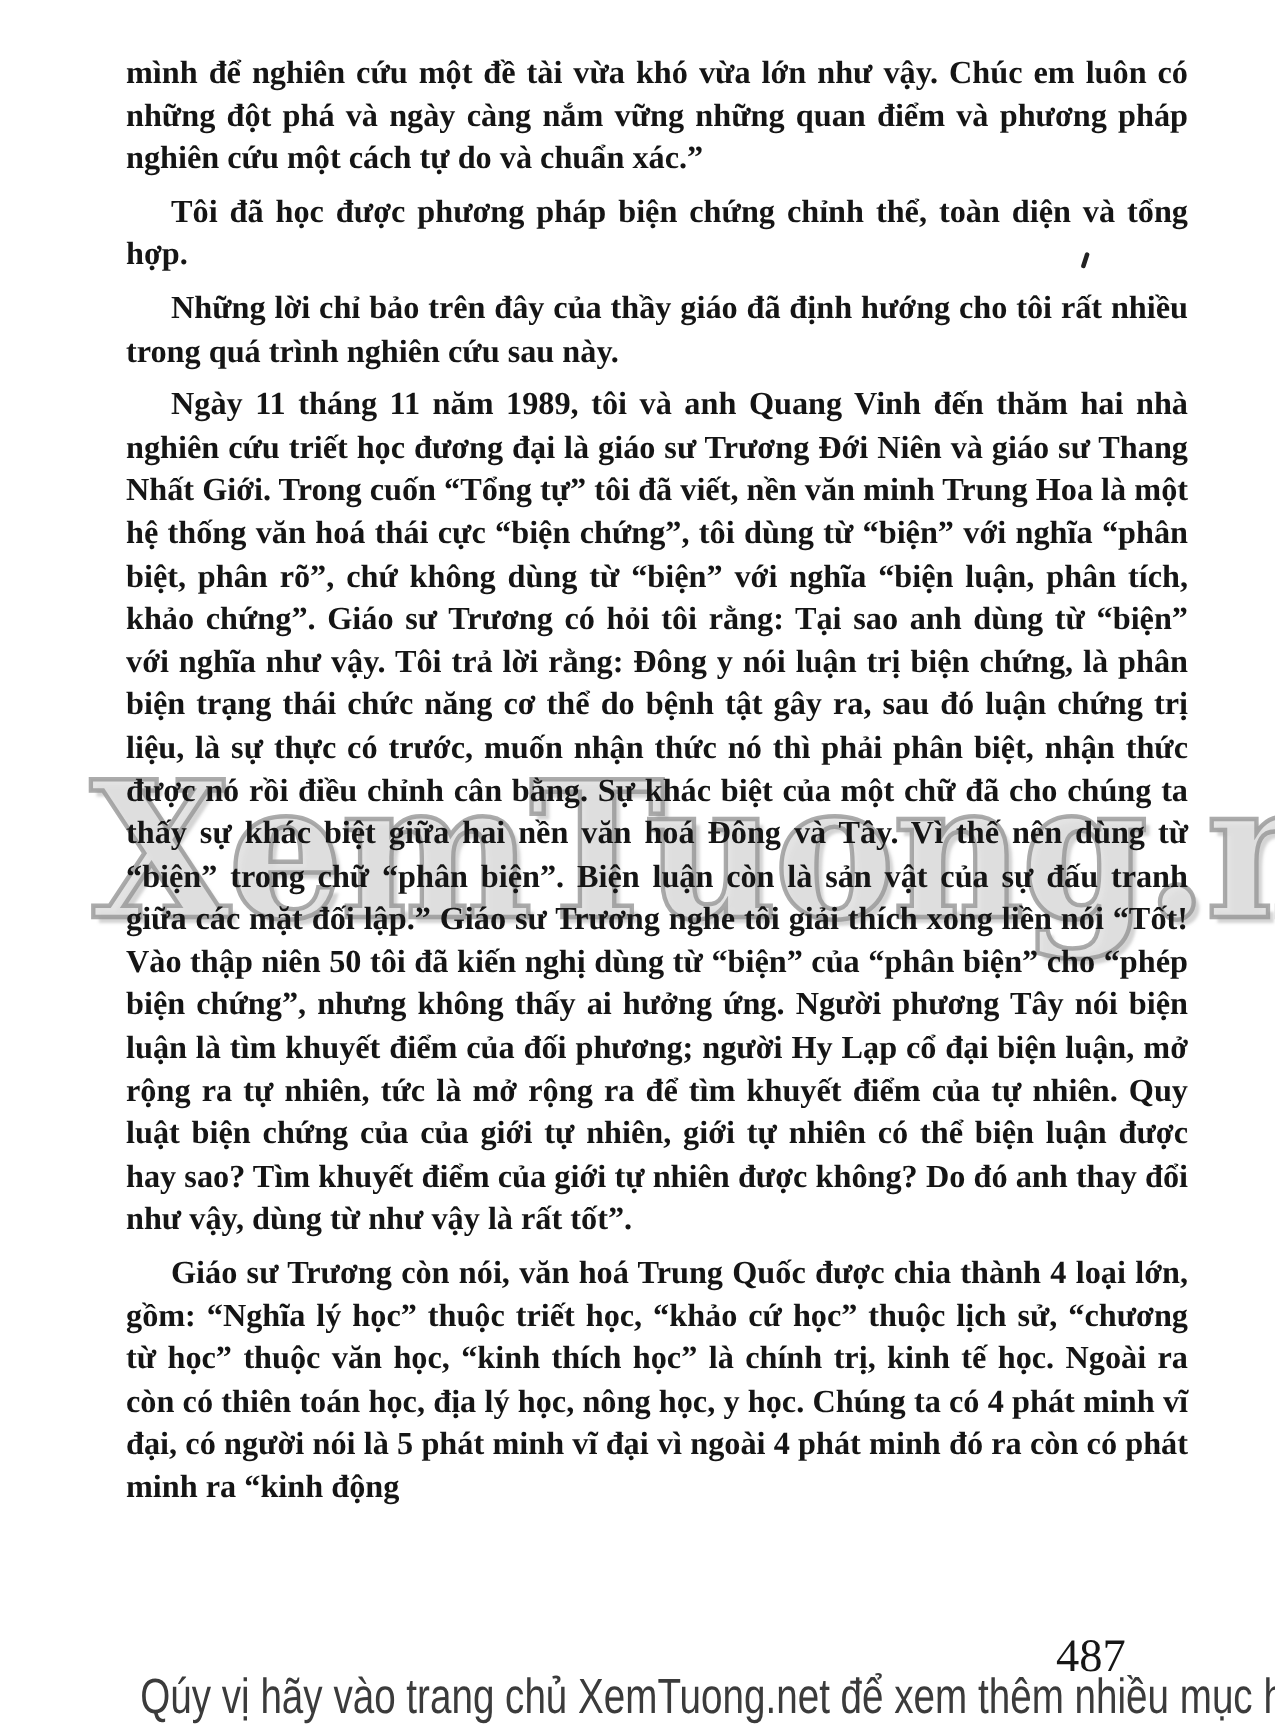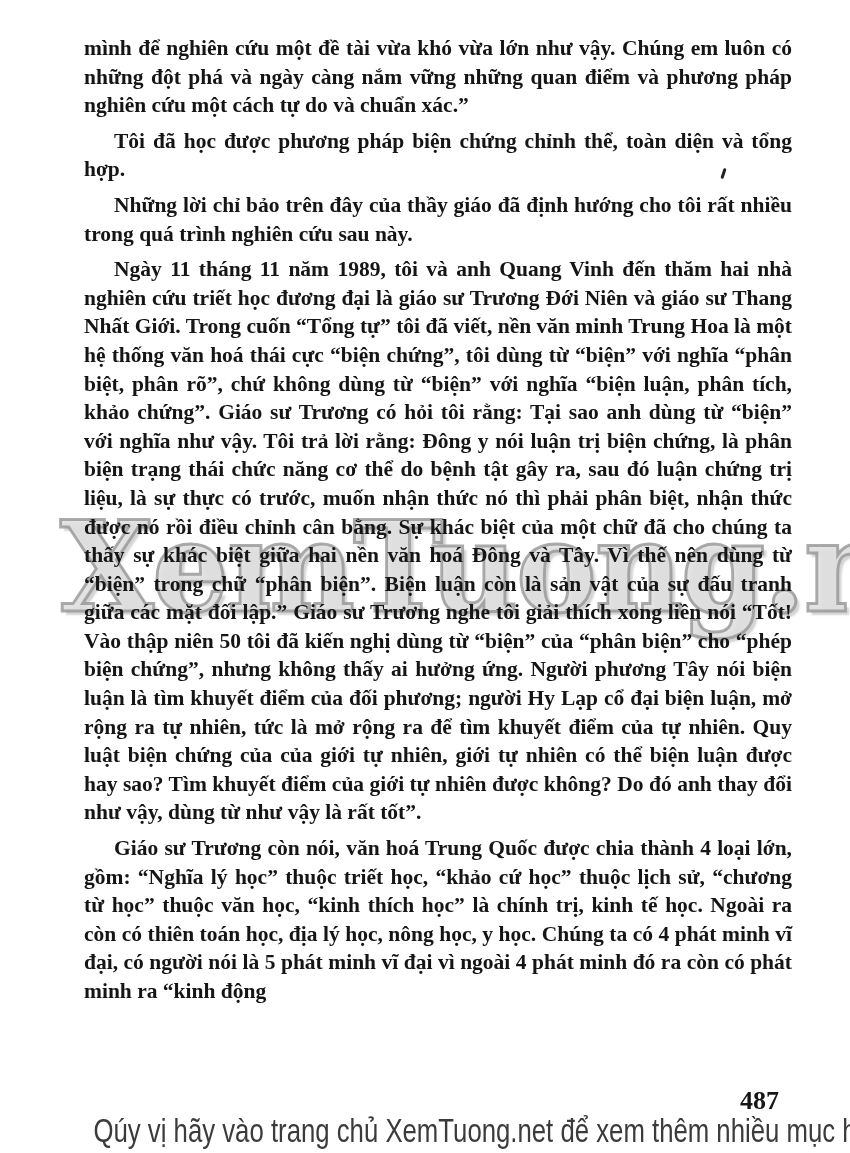--- a/index.html
+++ b/index.html
@@ -58,25 +58,25 @@
     top: 168px;
     width: 3px;
     height: 11px;
     background: #222;
     border-radius: 2px;
     transform: rotate(18deg);
     z-index: 2;
   }
   .page-number {
     position: absolute;
-    left: 740px;
+    left: 704px;
     top: 1086px;
     font-family: "Liberation Serif", "DejaVu Serif", serif;
-    font-size: 26px;
-    font-weight: 700;
+    font-size: 31px;
+    font-weight: 400;
     color: #161616;
     z-index: 3;
   }
   .footer {
     position: absolute;
     left: 0;
     bottom: 3px;
     width: 850px;
     text-align: center;
     z-index: 2;
@@ -93,21 +93,21 @@
   }
 </style>
 </head>
 <body>
 
 <div class="page">
 
   <div class="watermark">XemTuong.net</div>
 
   <main class="body-text">
-    <p class="para first">mình để nghiên cứu một đề tài vừa khó vừa lớn như vậy. Chúng em luôn có những đột phá và ngày càng nắm vững những quan điểm và phương pháp nghiên cứu một cách tự do và chuẩn xác.”</p>
+    <p class="para first">mình để nghiên cứu một đề tài vừa khó vừa lớn như vậy. Chúc em luôn có những đột phá và ngày càng nắm vững những quan điểm và phương pháp nghiên cứu một cách tự do và chuẩn xác.”</p>
     <p class="para">Tôi đã học được phương pháp biện chứng chỉnh thể, toàn diện và tổng hợp.</p>
     <p class="para">Những lời chỉ bảo trên đây của thầy giáo đã định hướng cho tôi rất nhiều trong quá trình nghiên cứu sau này.</p>
     <p class="para">Ngày 11 tháng 11 năm 1989, tôi và anh Quang Vinh đến thăm hai nhà nghiên cứu triết học đương đại là giáo sư Trương Đới Niên và giáo sư Thang Nhất Giới. Trong cuốn “Tổng tự” tôi đã viết, nền văn minh Trung Hoa là một hệ thống văn hoá thái cực “biện chứng”, tôi dùng từ “biện” với nghĩa “phân biệt, phân rõ”, chứ không dùng từ “biện” với nghĩa “biện luận, phân tích, khảo chứng”. Giáo sư Trương có hỏi tôi rằng: Tại sao anh dùng từ “biện” với nghĩa như vậy. Tôi trả lời rằng: Đông y nói luận trị biện chứng, là phân biện trạng thái chức năng cơ thể do bệnh tật gây ra, sau đó luận chứng trị liệu, là sự thực có trước, muốn nhận thức nó thì phải phân biệt, nhận thức được nó rồi điều chỉnh cân bằng. Sự khác biệt của một chữ đã cho chúng ta thấy sự khác biệt giữa hai nền văn hoá Đông và Tây. Vì thế nên dùng từ “biện” trong chữ “phân biện”. Biện luận còn là sản vật của sự đấu tranh giữa các mặt đối lập.” Giáo sư Trương nghe tôi giải thích xong liền nói “Tốt! Vào thập niên 50 tôi đã kiến nghị dùng từ “biện” của “phân biện” cho “phép biện chứng”, nhưng không thấy ai hưởng ứng. Người phương Tây nói biện luận là tìm khuyết điểm của đối phương; người Hy Lạp cổ đại biện luận, mở rộng ra tự nhiên, tức là mở rộng ra để tìm khuyết điểm của tự nhiên. Quy luật biện chứng của của giới tự nhiên, giới tự nhiên có thể biện luận được hay sao? Tìm khuyết điểm của giới tự nhiên được không? Do đó anh thay đổi như vậy, dùng từ như vậy là rất tốt”.</p>
     <p class="para">Giáo sư Trương còn nói, văn hoá Trung Quốc được chia thành 4 loại lớn, gồm: “Nghĩa lý học” thuộc triết học, “khảo cứ học” thuộc lịch sử, “chương từ học” thuộc văn học, “kinh thích học” là chính trị, kinh tế học. Ngoài ra còn có thiên toán học, địa lý học, nông học, y học. Chúng ta có 4 phát minh vĩ đại, có người nói là 5 phát minh vĩ đại vì ngoài 4 phát minh đó ra còn có phát minh ra “kinh động</p>
   </main>
 
   <div class="stray-mark"></div>
 
   <div class="page-number">487</div>
 

